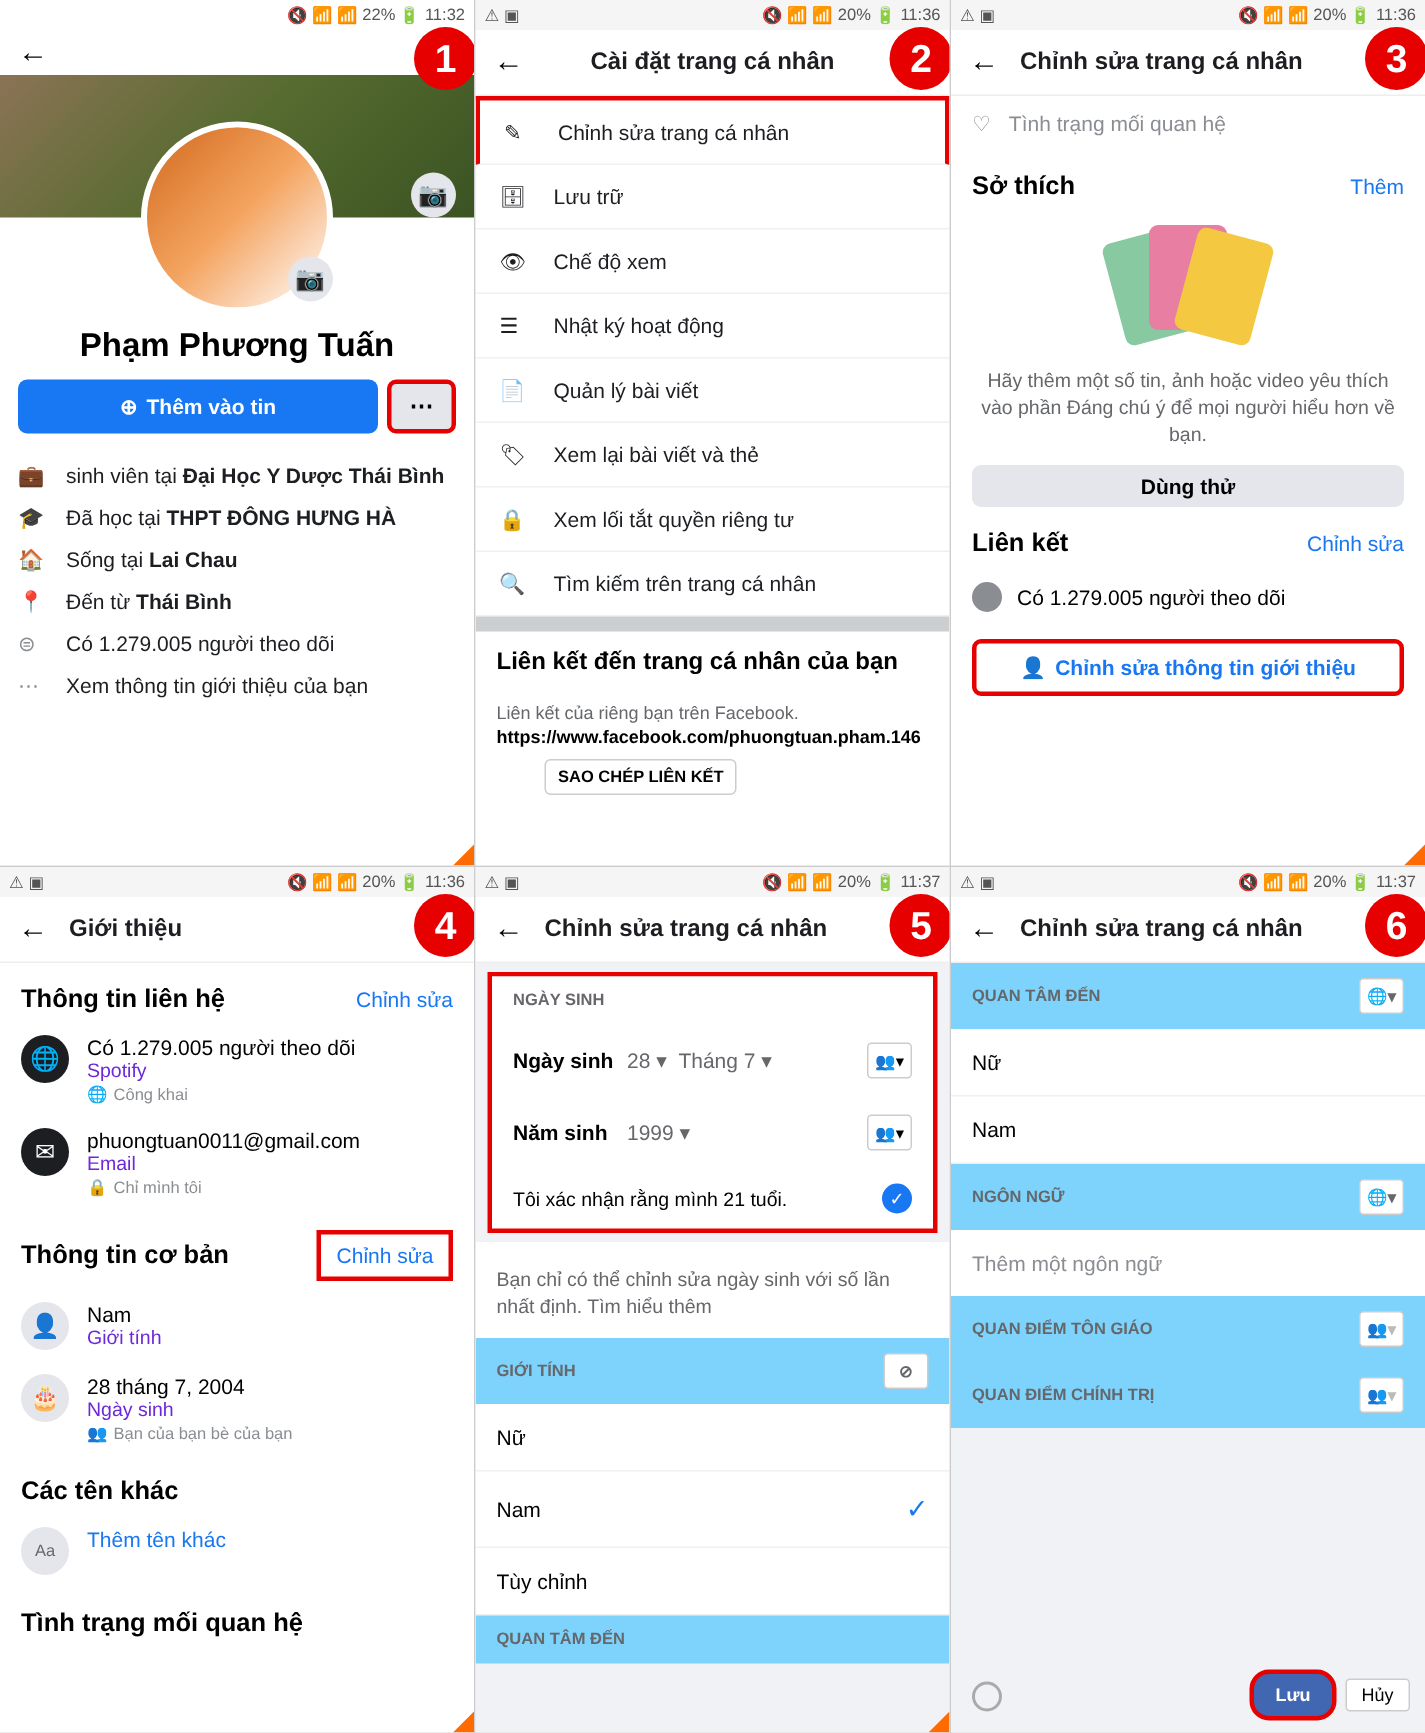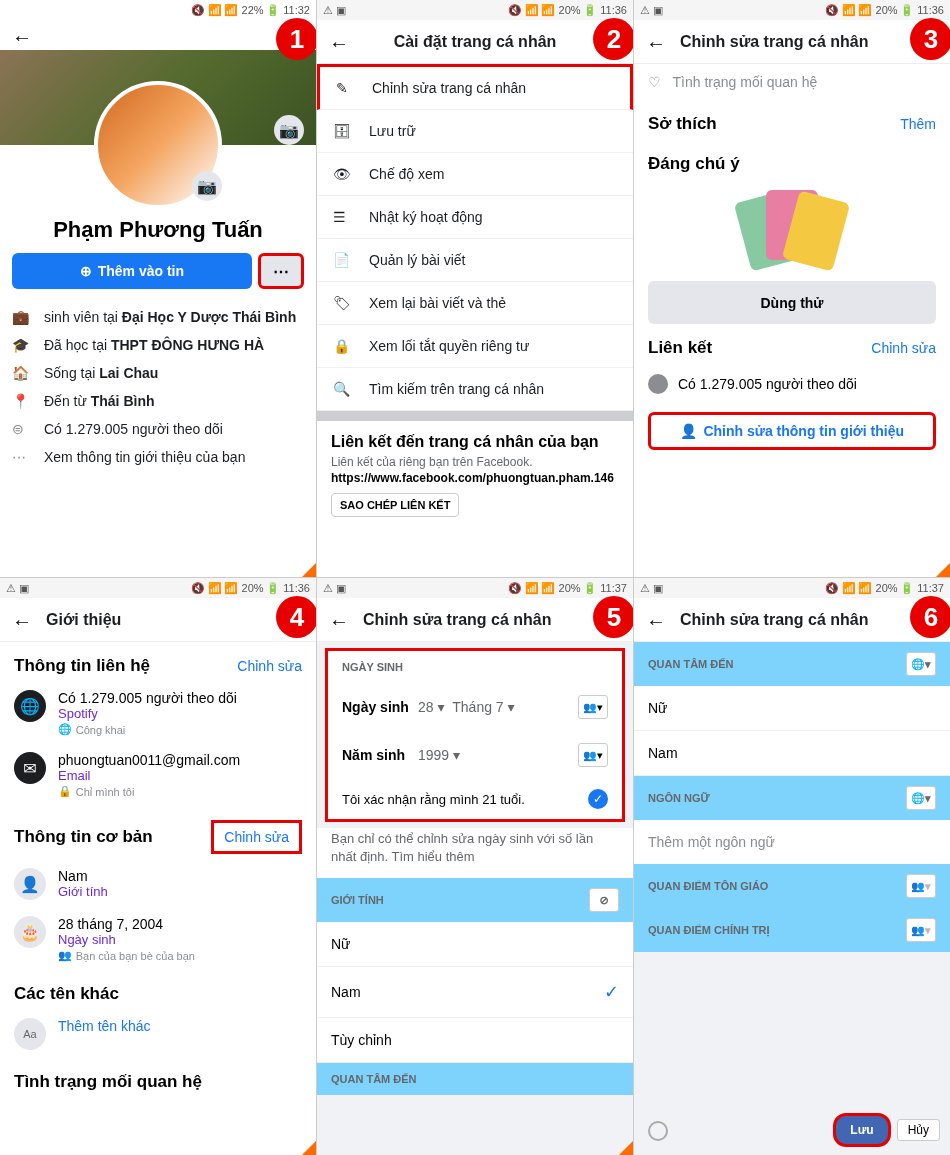--- a/index.html
+++ b/index.html
@@ -28,50 +28,50 @@
 .btn-row { display: flex; gap: 6px; padding: 0 12px; margin-bottom: 14px; }
 .btn-primary { flex: 1; background: #1877f2; color: #fff; border-radius: 6px; height: 36px; display: flex; align-items: center; justify-content: center; font-weight: 600; font-size: 14px; gap: 6px; }
 .btn-more { width: 46px; background: #e4e6eb; border-radius: 6px; display: flex; align-items: center; justify-content: center; font-weight: 700; }
 .info-list { padding: 0 12px; }
 .info-row { display: flex; align-items: center; gap: 12px; padding: 6px 0; font-size: 14px; color: #1c1e21; }
 .info-row .ico { width: 20px; color: #8a8d91; flex-shrink: 0; }
 .menu-item { display: flex; align-items: center; gap: 14px; padding: 13px 16px; font-size: 14px; color: #1c1e21; border-bottom: 1px solid #f0f0f0; }
 .menu-item .ico { width: 22px; color: #1c1e21; }
 .gray-strip { height: 10px; background: #ccced2; }
 .link-sec { padding: 12px 14px; }
-.link-sec .h { font-size: 16px; font-weight: 700; margin-bottom: 4px; }
+.link-sec .h { font-size: 16px; font-weight: 700; margin-bottom: 17px; }
 .link-sec .sub { font-size: 12px; color: #65676b; margin-bottom: 2px; }
 .link-sec .url { font-size: 12px; font-weight: 600; margin-bottom: 8px; }
-.copy-btn { border: 1px solid #ccc; border-radius: 4px; padding: 5px 8px; font-size: 11px; font-weight: 600; background: #fff; }
+.copy-btn { border: 1px solid #ccc; border-radius: 4px; padding: 5px 8px; font-size: 11px; font-weight: 600; background: #fff; margin-left: 32px; }
 .sec-head { display: flex; justify-content: space-between; align-items: center; padding: 14px 14px 6px; }
 .sec-head .t { font-size: 17px; font-weight: 700; }
 .sec-head .link { color: #1877f2; font-size: 14px; font-weight: 500; }
 .rel-row { display: flex; align-items: center; gap: 12px; padding: 10px 14px; color: #8a8d91; font-size: 14px; }
 .feat-img { display: flex; justify-content: center; padding: 8px 0; }
 .feat-cards { width: 120px; height: 85px; position: relative; }
 .card { position: absolute; width: 52px; height: 70px; border-radius: 6px; }
 .c1 { background: #88c9a1; left: 10px; top: 8px; transform: rotate(-15deg); }
 .c2 { background: #e87ea1; left: 34px; top: 2px; }
 .c3 { background: #f5c842; left: 58px; top: 8px; transform: rotate(15deg); }
 .feat-text { text-align: center; font-size: 13px; color: #65676b; padding: 4px 20px 10px; line-height: 1.4; }
-.try-btn { margin: 0 14px; background: #e4e6eb; border-radius: 6px; height: 43px; display: flex; align-items: center; justify-content: center; font-weight: 600; font-size: 14px; }
+.try-btn { margin: 0 14px; background: #e4e6eb; border-radius: 6px; height: 28px; display: flex; align-items: center; justify-content: center; font-weight: 600; font-size: 14px; }
 .foll-row { display: flex; align-items: center; gap: 10px; padding: 10px 14px; font-size: 14px; }
 .foll-row .ico { width: 20px; height: 20px; border-radius: 50%; background: #8a8d91; }
 .edit-intro { margin: 8px 14px; border-radius: 6px; height: 38px; display: flex; align-items: center; justify-content: center; font-weight: 600; font-size: 14px; color: #1877f2; gap: 6px; background: #fff; }
 .contact-row { display: flex; gap: 12px; padding: 8px 14px; }
 .contact-row .ico { width: 32px; height: 32px; border-radius: 50%; background: #1c1e21; color: #fff; display: flex; align-items: center; justify-content: center; flex-shrink: 0; }
 .contact-row .main { font-size: 14px; font-weight: 500; }
 .contact-row .sub { font-size: 13px; color: #6d28d9; }
 .contact-row .priv { font-size: 11px; color: #8a8d91; display: flex; align-items: center; gap: 4px; margin-top: 2px; }
 .gray-label { background: #7dd3fc; padding: 10px 14px; font-size: 11px; font-weight: 600; color: #65676b; display: flex; justify-content: space-between; align-items: center; }
 .priv-btn { width: 30px; height: 24px; border: 1px solid #ccc; border-radius: 3px; background: #fff; display: flex; align-items: center; justify-content: center; font-size: 11px; }
 .form-row { padding: 12px 14px; display: flex; align-items: center; gap: 8px; font-size: 14px; }
 .form-row .lbl { font-weight: 600; min-width: 68px; }
 .form-row .val { color: #65676b; }
-.note { padding: 2px 14px 12px; font-size: 13px; color: #65676b; line-height: 1.4; }
+.note { padding: 16px 14px 12px; font-size: 13px; color: #65676b; line-height: 1.4; }
 .confirm-row { padding: 10px 14px; display: flex; justify-content: space-between; align-items: center; font-size: 13px; }
 .check { width: 20px; height: 20px; border-radius: 50%; background: #1877f2; color: #fff; display: flex; align-items: center; justify-content: center; font-size: 12px; }
 .opt-row { padding: 14px; font-size: 14px; border-bottom: 1px solid #f0f0f0; display: flex; justify-content: space-between; align-items: center; }
 .chk-mark { color: #1877f2; font-size: 18px; }
 .ph-row { padding: 14px; font-size: 14px; color: #8a8d91; }
 .footer-btns { position: absolute; bottom: 8px; right: 10px; display: flex; gap: 6px; align-items: center; }
 .save-btn { background: #4267b2; color: #fff; padding: 7px 14px; border-radius: 13px; font-size: 12px; font-weight: 600; }
 .cancel-btn { background: #fff; border: 1px solid #ccc; padding: 3px 10px; border-radius: 3px; font-size: 12px; }
 .radio { position: absolute; bottom: 14px; left: 14px; width: 20px; height: 20px; border: 2px solid #aaa; border-radius: 50%; }
 .corner { position: absolute; bottom: 0; right: 0; width: 0; height: 0; border-left: 14px solid transparent; border-bottom: 14px solid #ff6b00; }
@@ -201,30 +201,28 @@
   </div>
   <div class="content">
     <div class="rel-row">
           <span>♡</span>
           <span>Tình trạng mối quan hệ</span>
         </div>
     <div class="sec-head">
       <span class="t">Sở thích</span>
       <span class="link">Thêm</span>
     </div>
-    <div class="sec-head">
-      <span class="t">Đáng chú ý</span>
-    </div>
     <div class="feat-img">
       <div class="feat-cards">
             <div class="card c1"></div>
             <div class="card c2"></div>
             <div class="card c3"></div>
           </div>
     </div>
+    <div class="feat-text">Hãy thêm một số tin, ảnh hoặc video yêu thích vào phần Đáng chú ý để mọi người hiểu hơn về bạn.</div>
     <div class="try-btn">Dùng thử</div>
     <div class="sec-head">
       <span class="t">Liên kết</span>
       <span class="link">Chỉnh sửa</span>
     </div>
     <div class="foll-row">
           <span class="ico"></span>
           <span>Có 1.279.005 người theo dõi</span>
         </div>
     <div class="edit-intro redbox">

